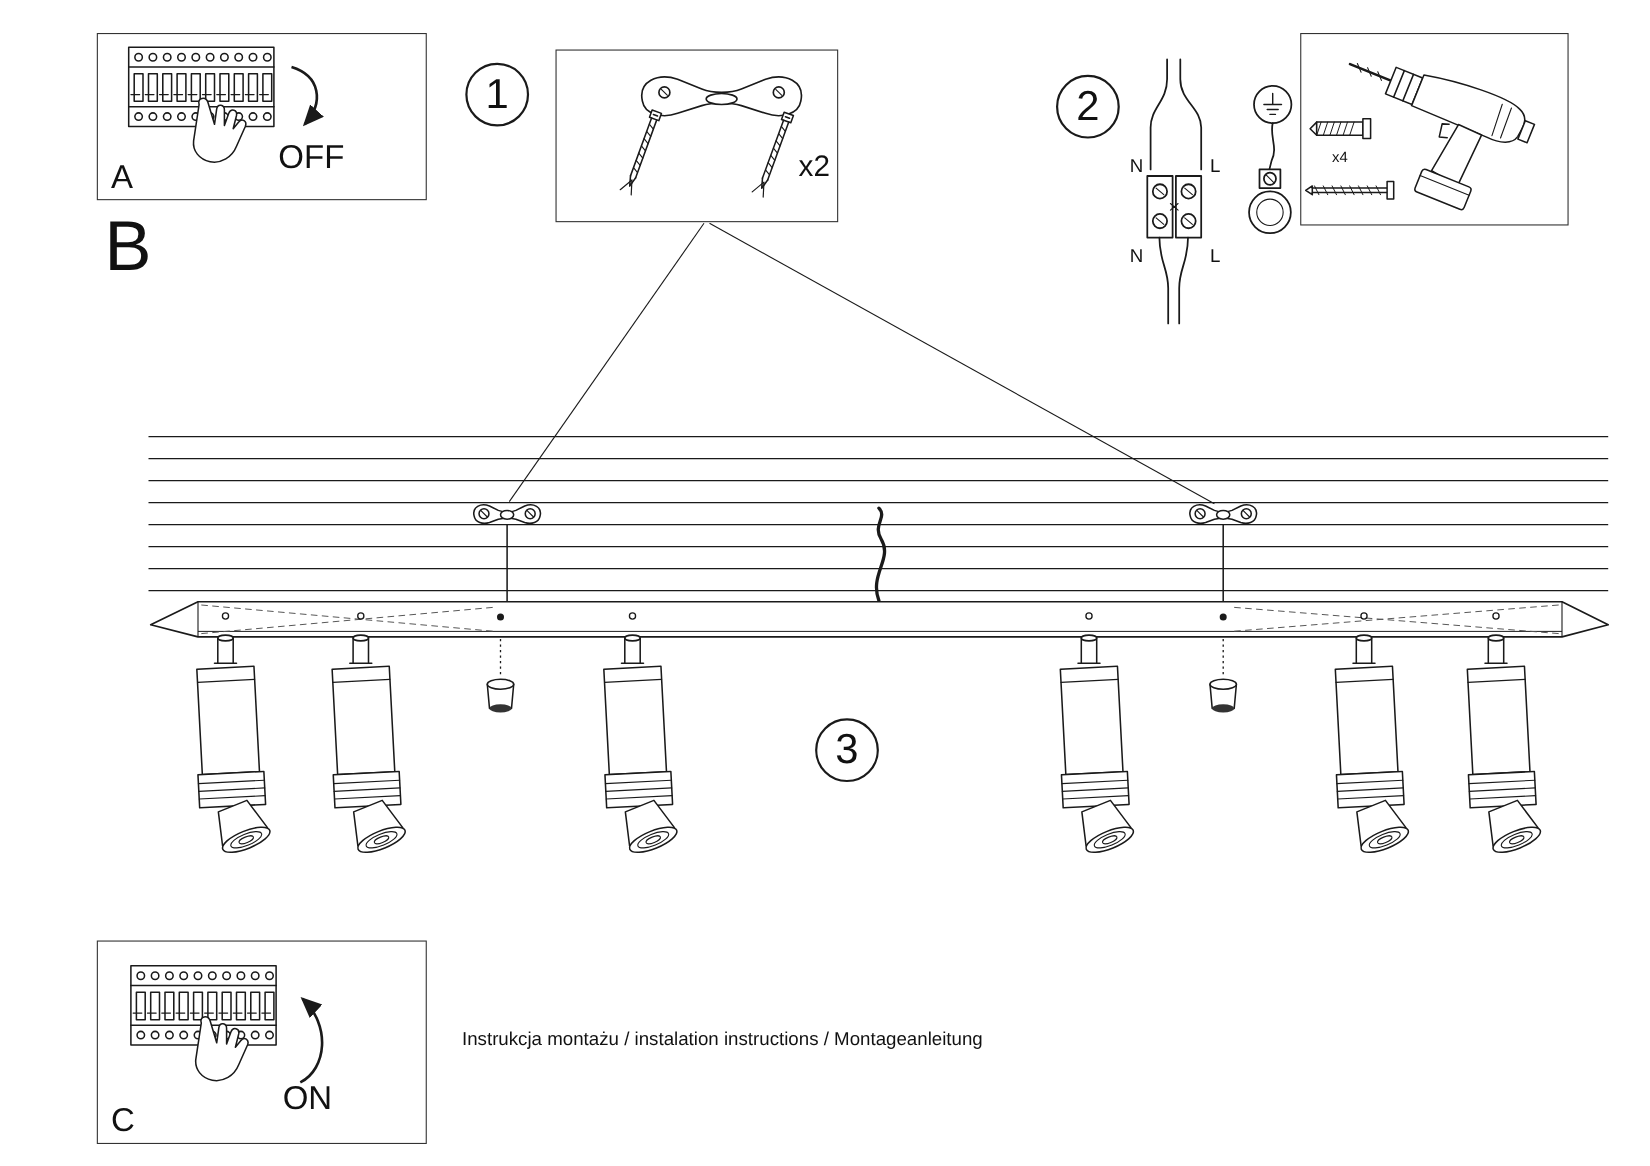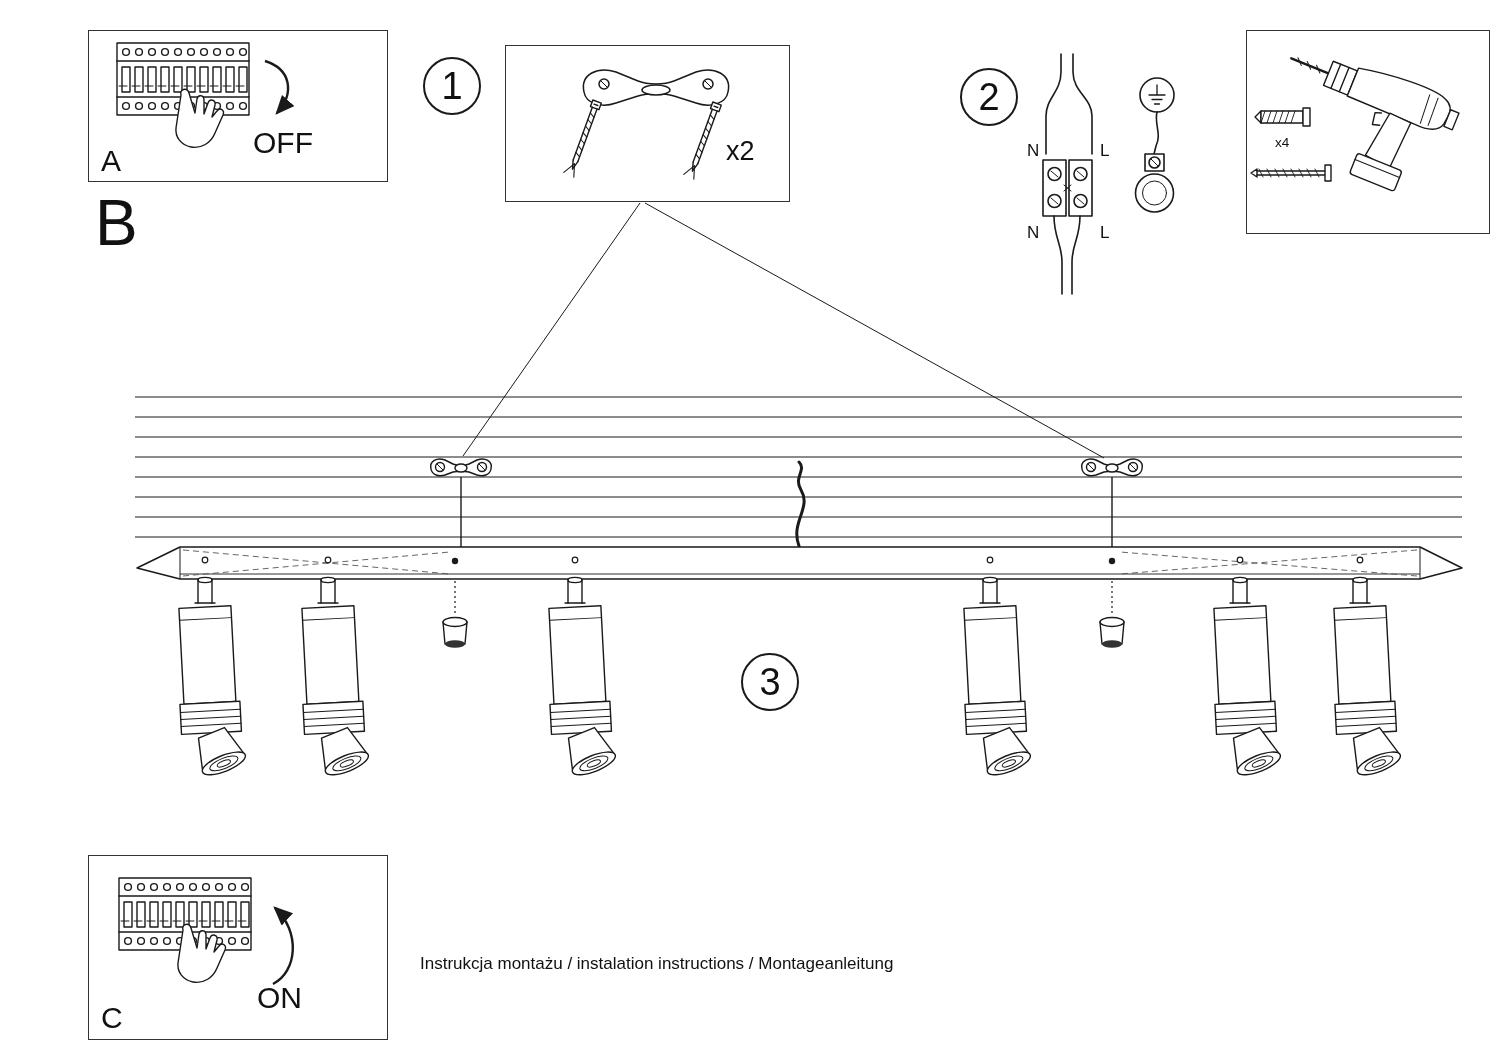--- a/index.html
+++ b/index.html
@@ -2,21 +2,21 @@
 <html><head>
 <meta charset="utf-8">
 <style>
   html,body{margin:0;padding:0;background:#fff;}
   .page{position:relative;width:1500px;height:1060px;background:#ffffff;overflow:hidden;
         font-family:"Liberation Sans",sans-serif;color:#111;}
   .box{position:absolute;border:1.6px solid #333;background:#fff;box-sizing:border-box;}
   .numcircle{position:absolute;width:54px;height:54px;border:2.6px solid #1a1a1a;border-radius:50%;
              display:flex;align-items:center;justify-content:center;font-size:38px;background:#fff;z-index:4;}
   .bigletter{position:absolute;font-size:64px;font-weight:400;color:#111;z-index:3;}
-  .footer{position:absolute;left:420px;top:931px;font-size:17px;line-height:1.6;color:#111;z-index:3;margin-top:19px;}
+  .footer{position:absolute;left:420px;top:931px;font-size:17px;line-height:1.6;color:#111;z-index:3;}
   .mainsvg{position:absolute;left:0;top:0;z-index:1;}
   .box svg{display:block;}
   svg text{font-family:"Liberation Sans",sans-serif;}
 </style>
 </head>
 <body>
 
 <div class="page">
 
   <svg width="0" height="0" style="position:absolute" aria-hidden="true">
@@ -185,21 +185,21 @@
       <text x="12" y="140" font-size="30" fill="#111">A</text>
       <text x="164" y="122" font-size="30" fill="#111">OFF</text>
     </svg>
   </div>
 
   <div class="bigletter" style="left:95px;top:186px;">B</div>
 
   <div class="numcircle" style="left:423px;top:57px;">
     <span>1</span>
   </div>
-  <div class="box" style="left:505px;top:45px;width:285px;height:157px;z-index:3;">
+  <div class="box" style="left:505px;top:45px;width:257px;height:157px;z-index:3;">
     <svg width="282" height="154">
       <g transform="translate(150,44)" stroke="#1a1a1a" stroke-width="1.5" fill="none" stroke-linejoin="round">
         <path d="M-72,2 C-76,-16 -58,-24 -40,-18 L-18,-9 C-8,-5 8,-5 18,-9 L40,-18 C58,-24 76,-16 72,2 C70,14 54,18 40,13 L18,6 C8,3 -8,3 -18,6 L-40,13 C-54,18 -70,14 -72,2 Z" fill="#fff"></path>
         <ellipse cx="0" cy="0" rx="14" ry="5" fill="#fff"></ellipse>
         <circle cx="-52" cy="-6" r="5" fill="#fff"></circle>
         <circle cx="52" cy="-6" r="5" fill="#fff"></circle>
         <line x1="-55" y1="-9" x2="-49" y2="-3" stroke-width="1"></line>
         <line x1="49" y1="-9" x2="55" y2="-3" stroke-width="1"></line>
       </g>
       <use href="#sym-tscrew" transform="translate(88,64) rotate(20)"></use>
@@ -242,21 +242,21 @@
         <circle cx="149.5" cy="145" r="19"></circle>
         <circle cx="149.5" cy="145" r="12" stroke-width="1"></circle>
       </g>
     </g>
     <text x="22" y="108" font-size="17" fill="#111">N</text>
     <text x="95" y="108" font-size="17" fill="#111">L</text>
     <text x="22" y="190" font-size="17" fill="#111">N</text>
     <text x="95" y="190" font-size="17" fill="#111">L</text>
   </svg>
 
-  <div class="box" style="left:1246px;top:30px;width:244px;height:204px;z-index:3;">
+  <div class="box" style="left:1182px;top:30px;width:244px;height:175px;z-index:3;">
     <svg width="241" height="172">
       <g stroke="#1a1a1a" stroke-width="1.4" fill="none" stroke-linecap="round" stroke-linejoin="round">
         <g transform="rotate(22 150 70)">
           <path d="M36,70 L76,70" stroke-width="2.4"></path>
           <path d="M42,67 L48,73 M52,67 L58,73 M62,67 L68,73" stroke-width="1"></path>
           <rect x="76" y="57" width="26" height="26" fill="#fff"></rect>
           <line x1="84" y1="57" x2="84" y2="83"></line>
           <line x1="93" y1="57" x2="93" y2="83"></line>
           <path d="M102,54 C135,47 180,44 194,50 C202,53 204,59 203,66 L202,74 C200,82 190,86 176,85 L102,84 Z" fill="#fff"></path>
           <line x1="178" y1="52" x2="180" y2="82" stroke-width="1"></line>

